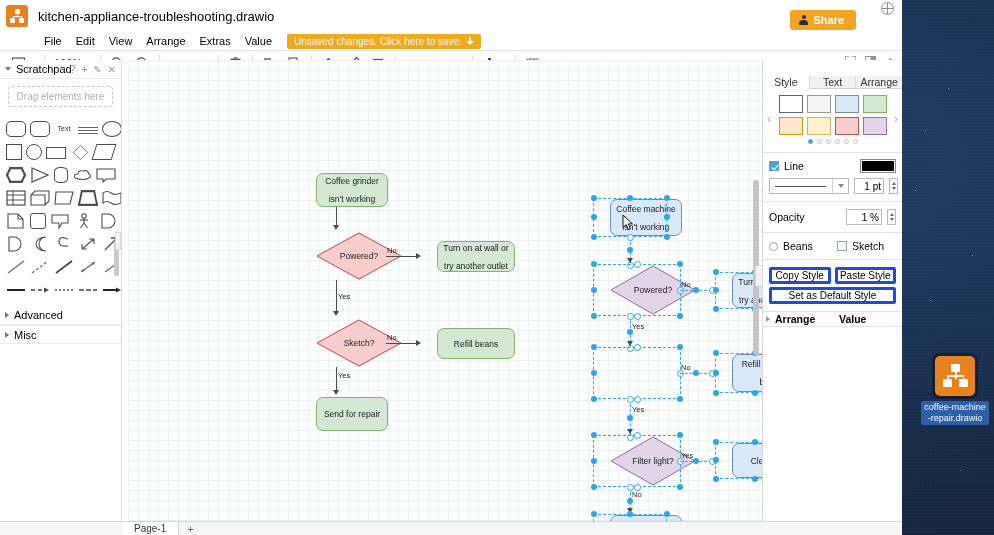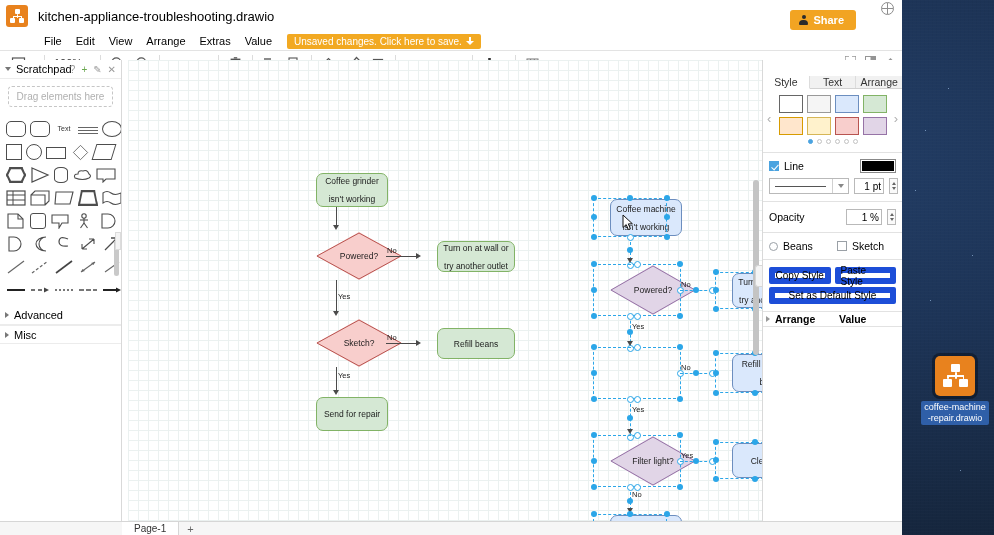--- a/index.html
+++ b/index.html
@@ -385,21 +385,21 @@
     font-size:10px; text-align:right; padding-right:2px; line-height:15px;
   }
   .spin {
     width:9px; height:16px; border:1px solid #b9b9b9; background:#fafafa;
     display:flex; flex-direction:column; justify-content:center; align-items:center; gap:2px;
   }
   .spin i { width:0;height:0;border-left:2.5px solid transparent;border-right:2.5px solid transparent; }
   .spin i.up { border-bottom:3px solid #666; }
   .spin i.dn { border-top:3px solid #666; }
   .fmt-btn {
-    flex:1; height:17px; border:6px solid #1d4ed8; background:#fff;
+    flex:1; height:17px; border:3px solid #1d4ed8; background:#fff;
     font-size:10px; display:flex;align-items:center;justify-content:center; cursor:pointer;
     border-radius:2px;
   }
   #prop-header {
     display:flex; align-items:center; font-weight:bold; font-size:10.5px;
     border-top:1px solid #e2e2e2; border-bottom:1px solid #e2e2e2;
     height:16px; padding-left:3px; margin-top:4px;
   }
   #prop-header .c1 { width:64px; }
 

